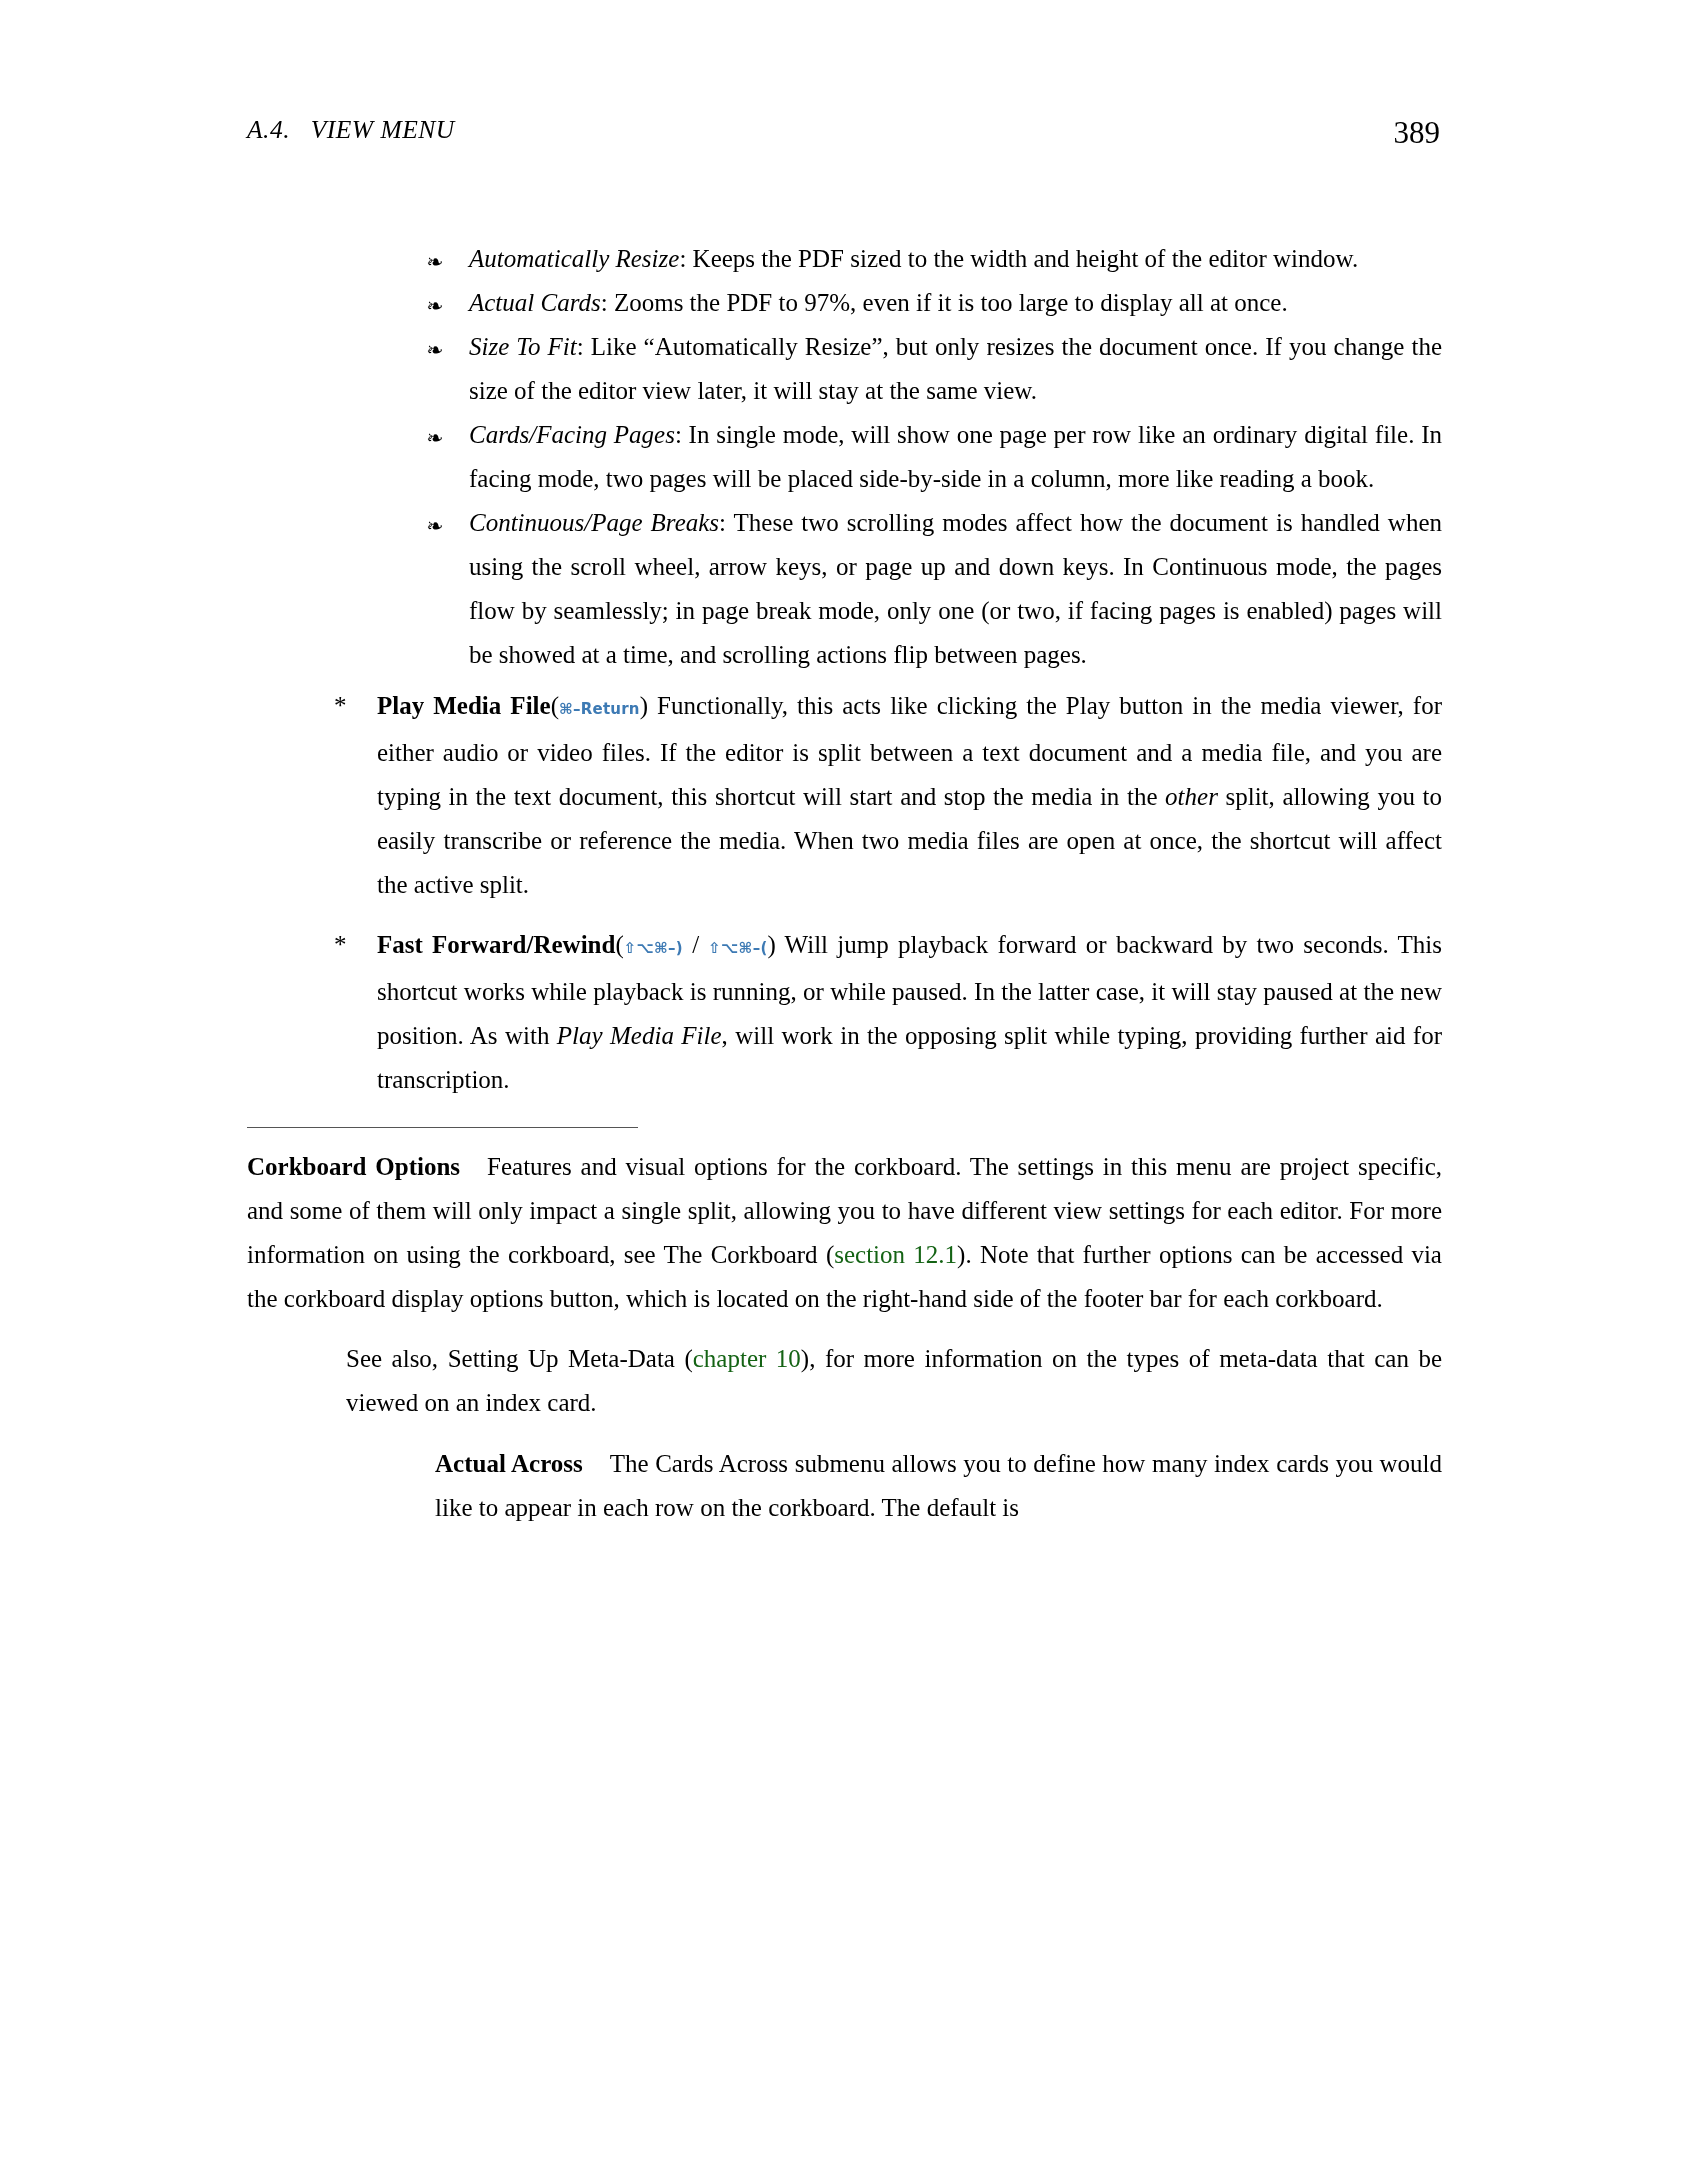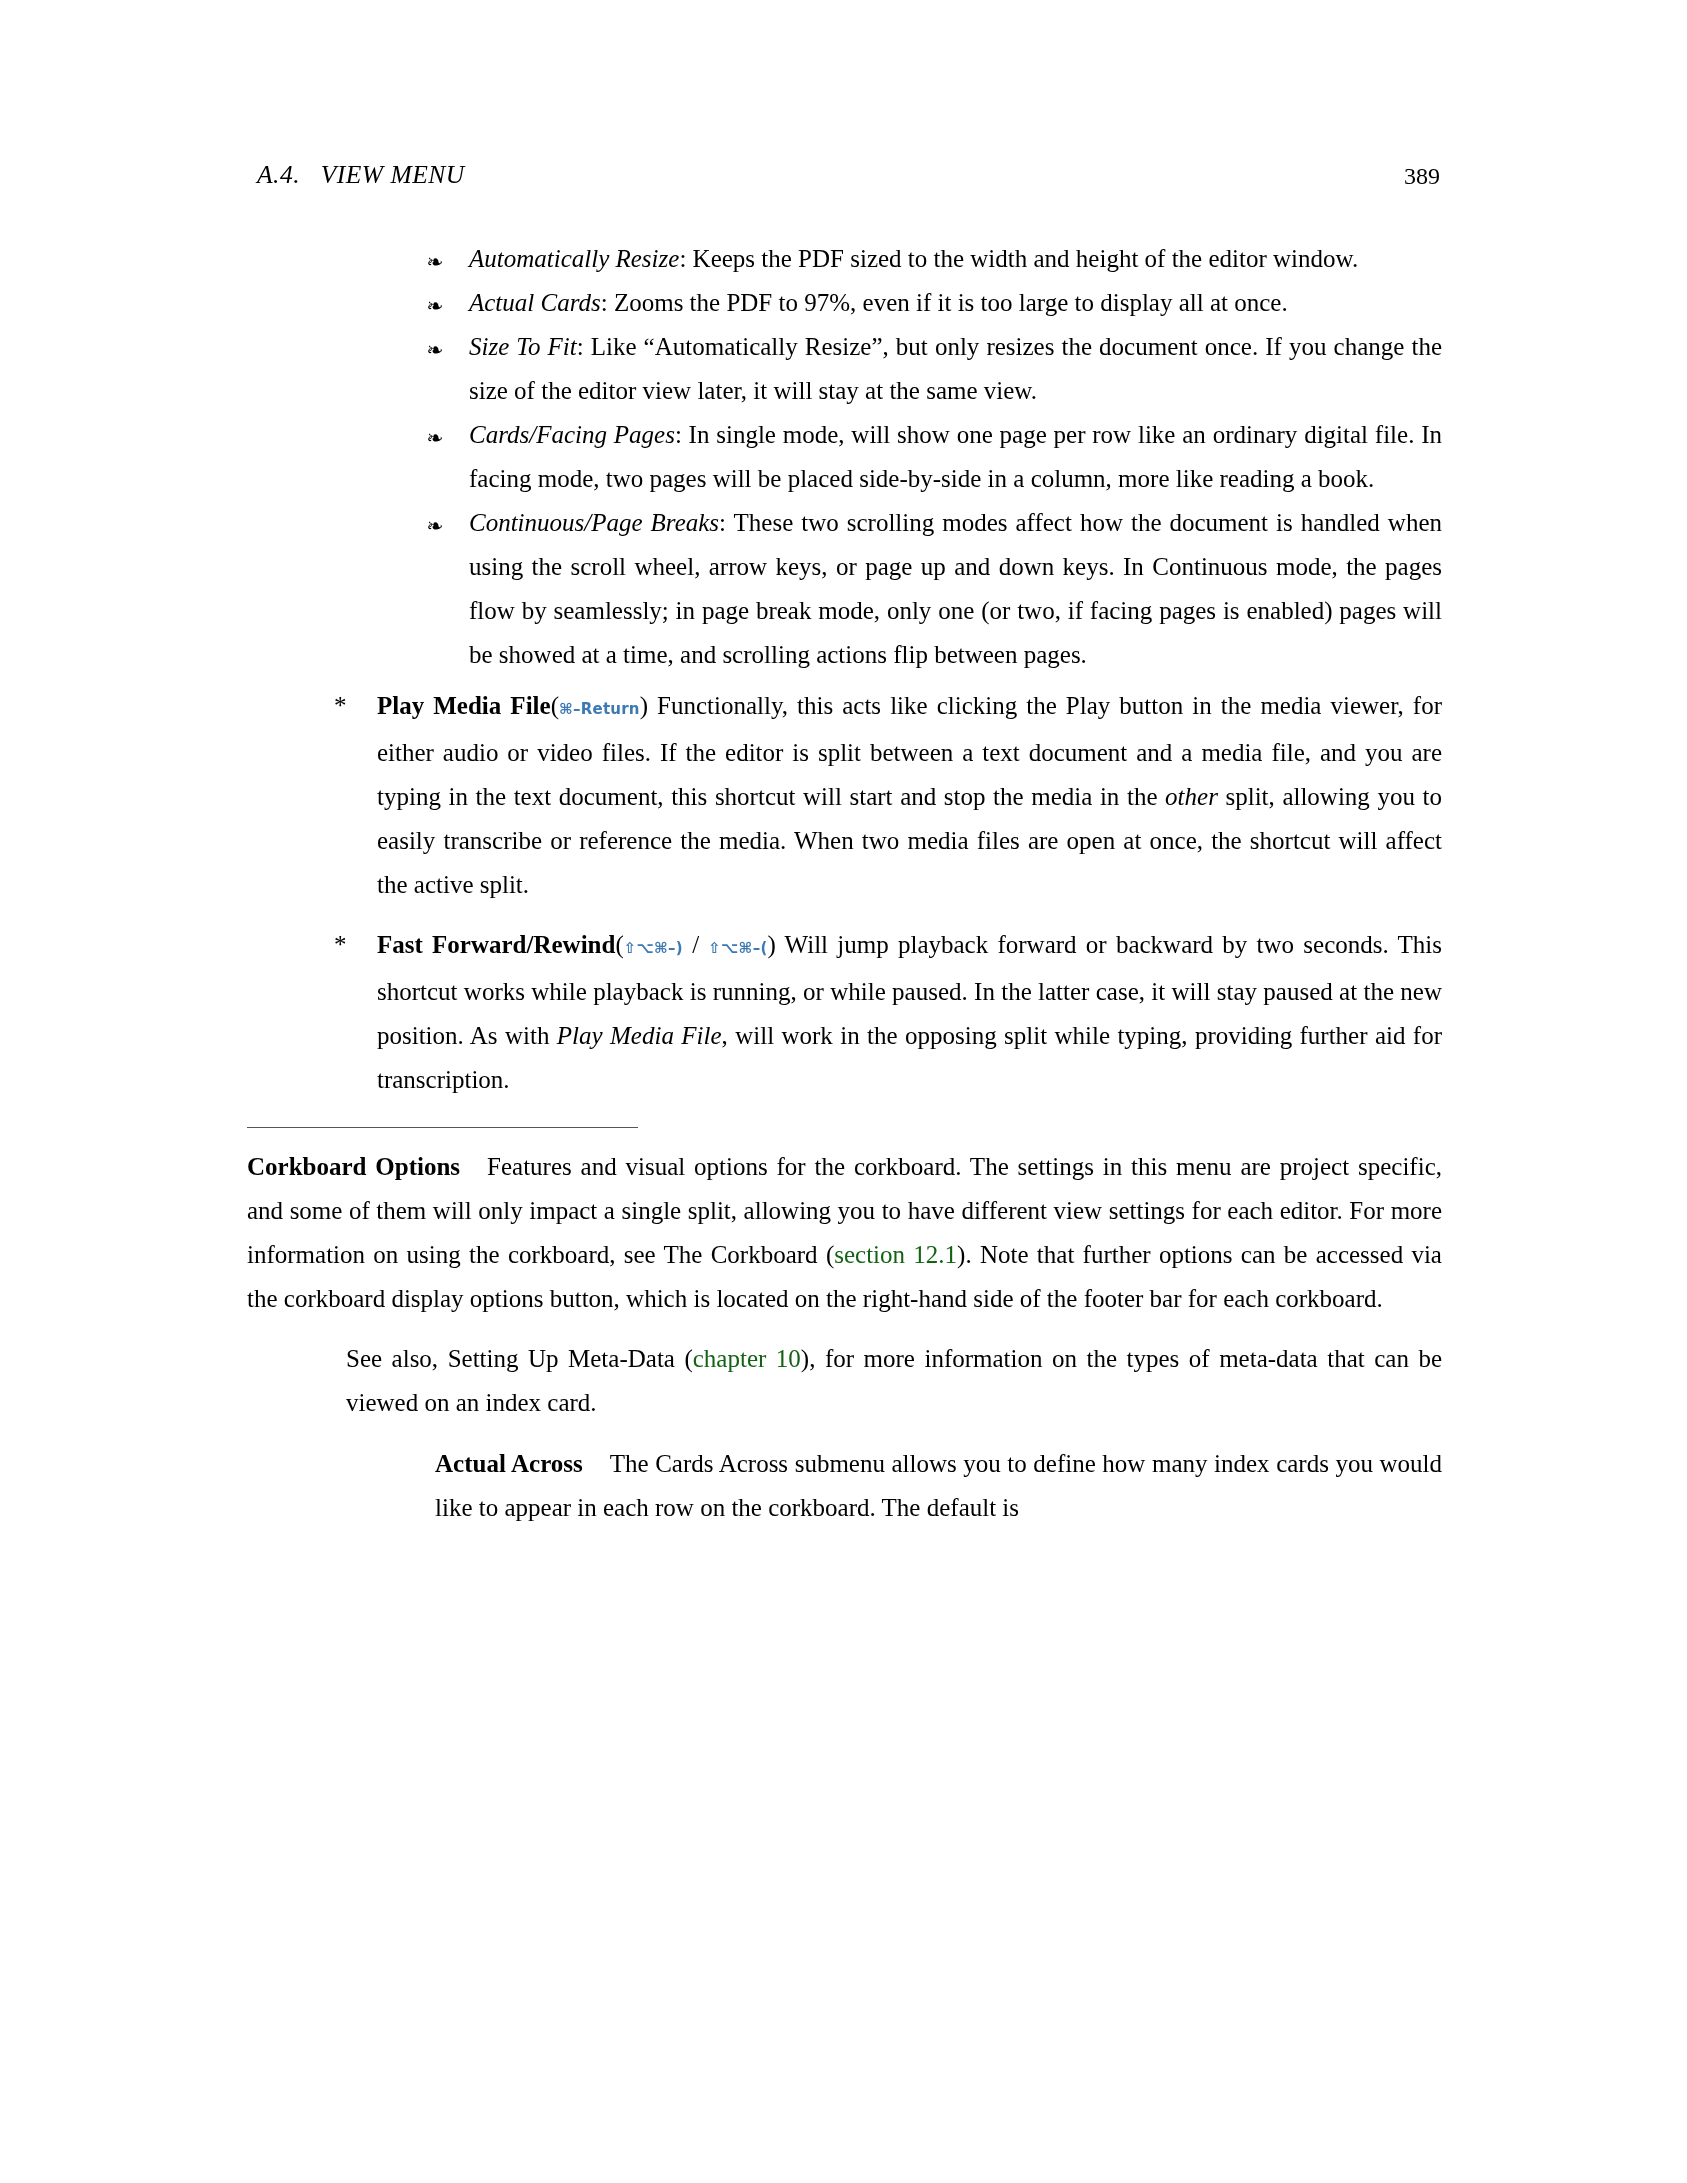--- a/index.html
+++ b/index.html
@@ -14,36 +14,35 @@
     background: #ffffff;
     font-family: "Liberation Serif", "DejaVu Serif", serif;
     color: #000000;
     overflow: hidden;
   }
 
   
   .runhead {
     position: absolute;
     top: 115px;
-    left: 257px;
+    left: 247px;
     right: 247px;
     height: 38px;
     display: flex;
-    align-items: flex-end;
+    align-items: flex-start;
     justify-content: space-between;
-    margin-top: 37px;
   }
   .runhead-title {
     font-style: italic;
     font-size: 25.5px;
     letter-spacing: 0.5px;
     white-space: pre;
   }
   .runhead-folio {
-    font-size: 24px;
+    font-size: 31px;
   }
 
   
   .textblock {
     position: absolute;
     top: 237px;
     left: 247px;
     width: 1195px;
   }
 

